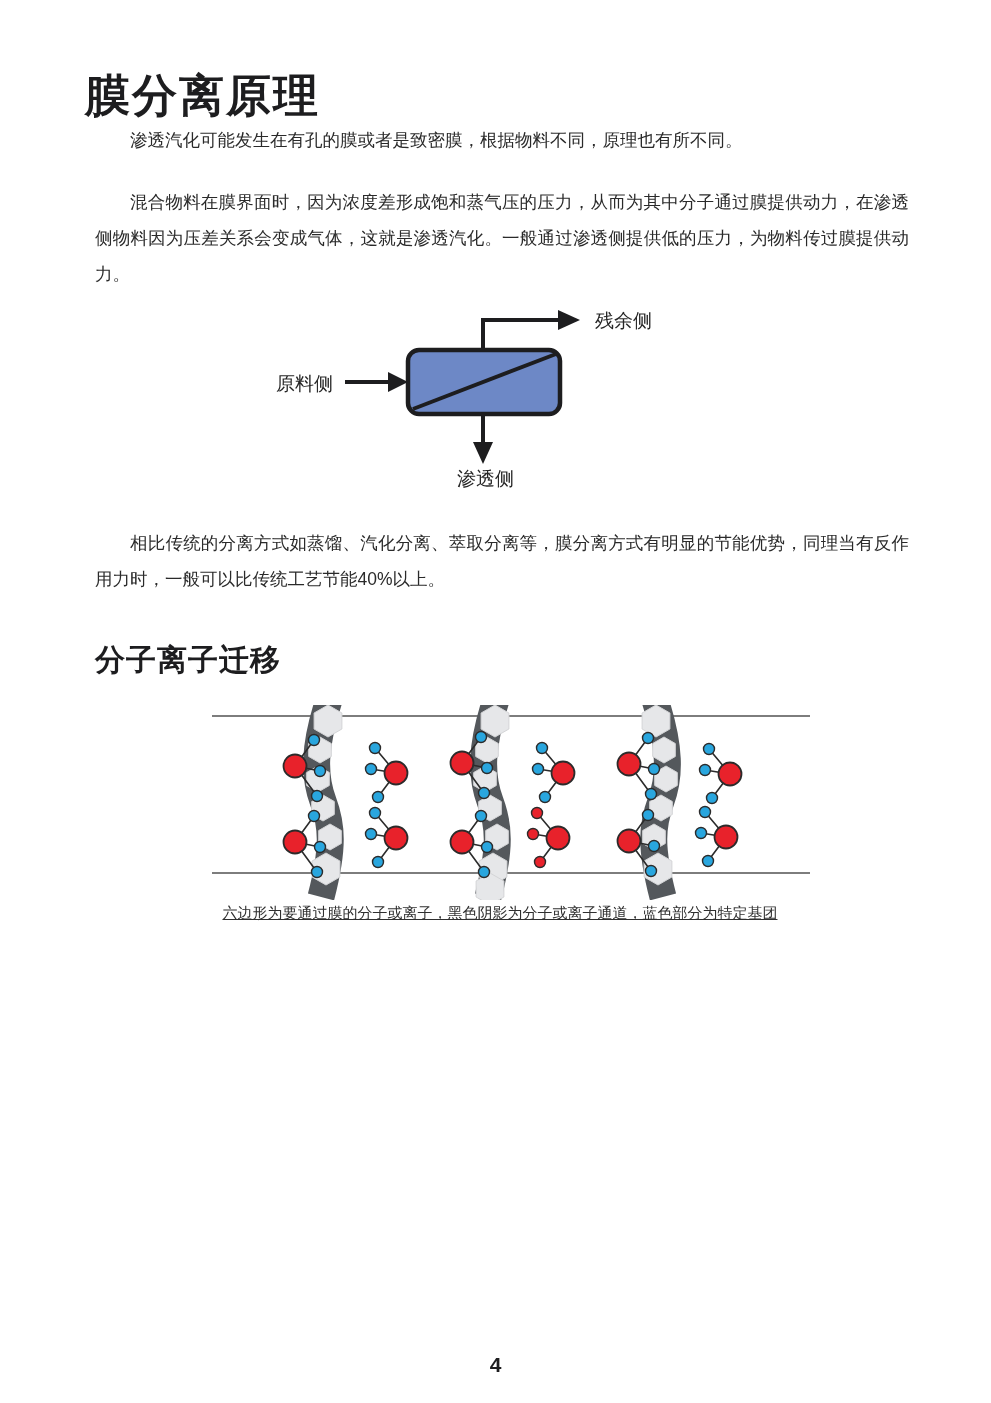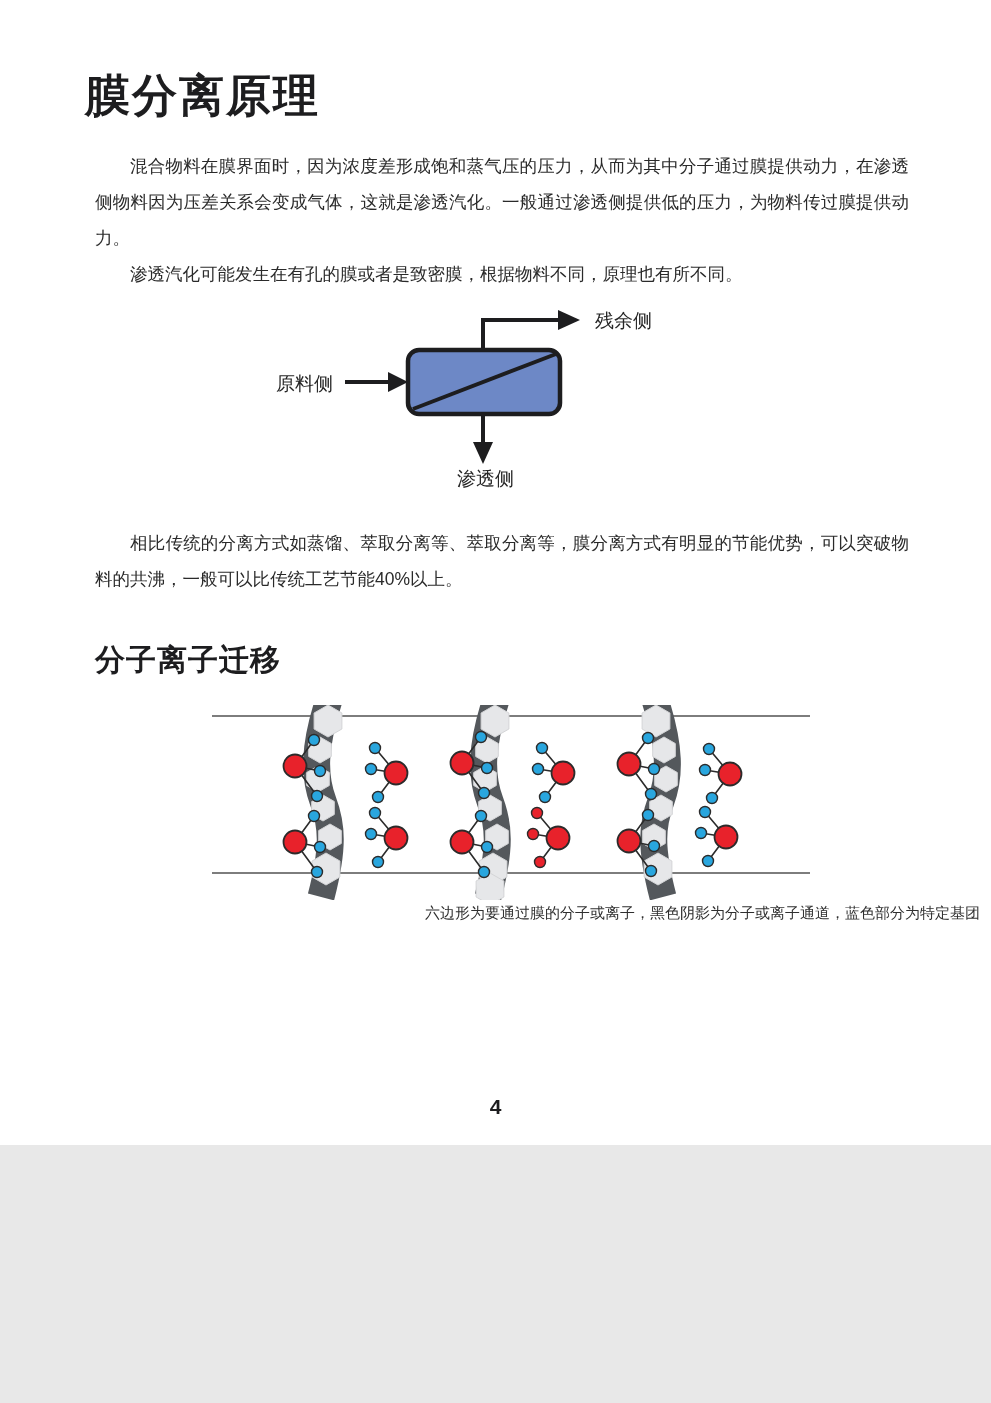--- a/index.html
+++ b/index.html
@@ -1,17 +1,17 @@
 <!DOCTYPE html>
 <html style="--membrane-box: #6d88c6; --ion-red: #e8222b; --group-blue: #29a6de; --channel-gray: #54585c; --hexagon-gray: #e6e7e9; --hexagon-edge: #d4d5d7; --rule-gray: #7d7d7d; --ink: #1d1d1f; --body-text: #2a2a2a;"><head>
 <meta charset="utf-8">
 <style>
   html,body { margin:0; padding:0; background:#e8e8e8; }
   .page {
-    width: 991px; height: 1145px;
+    width: 991px; height: 1403px;
     margin: 0 auto;
     background: #ffffff;
     position: relative;
     overflow: hidden;
     font-family: "Liberation Sans", "DejaVu Sans", sans-serif;
     color: var(--body-text, #2a2a2a);
   }
   h1.doc-title {
     margin: 70px 0 0 85px;
     font-size: 45px;
@@ -39,23 +39,24 @@
     text-align: justify;
     color: var(--body-text, #2a2a2a);
   }
   p.body.first { margin-top: 26px; }
   p.body.after-diagram { margin-top: 28px; }
   .diagram1-wrap { margin: 10px 0 0 250px; width: 460px; height: 195px; }
   .diagram2-wrap { margin: 26px 0 0 182px; width: 660px; height: 195px; }
   .fig-caption {
     margin: 4px 0 0 20px;
     width: 960px;
-    text-align: right;
+    text-align: center;
     font-size: 15px;
     color: #2f2f2f;
+    text-decoration: underline;
   }
   .page-number {
     position: absolute;
     left: 0; right: 0; bottom: 26px;
     text-align: center;
     font-size: 21px;
     font-weight: bold;
     color: var(--ink, #1d1d1f);
   }
   
@@ -73,22 +74,22 @@
   svg { display: block; }
 </style>
 </head>
 <body>
 
 <div class="page">
 
   <h1 class="doc-title">膜分离原理</h1>
 
 
+  <p class="body">渗透汽化可能发生在有孔的膜或者是致密膜，根据物料不同，原理也有所不同。</p>
   <p class="body first">混合物料在膜界面时，因为浓度差形成饱和蒸气压的压力，从而为其中分子通过膜提供动力，在渗透侧物料因为压差关系会变成气体，这就是渗透汽化。一般通过渗透侧提供低的压力，为物料传过膜提供动力。</p>
-  <p class="body">渗透汽化可能发生在有孔的膜或者是致密膜，根据物料不同，原理也有所不同。</p>
 
   <div class="diagram1-wrap">
     <svg width="460" height="195" viewBox="0 0 460 195">
 
       <text class="d1-label" x="26" y="88">原料侧</text>
       <line class="d1-stroke" x1="95" y1="80" x2="140" y2="80"></line>
       <polygon class="d1-head" points="138,70 138,90 158,80"></polygon>
 
       <rect class="d1-box" x="158" y="48" width="152" height="64" rx="11"></rect>
       <line class="d1-stroke" x1="163" y1="107" x2="306" y2="52"></line>
@@ -96,21 +97,21 @@
       <polyline class="d1-stroke" points="233,48 233,18 308,18"></polyline>
       <polygon class="d1-head" points="308,8 308,28 330,18"></polygon>
       <text class="d1-label" x="345" y="25">残余侧</text>
 
       <line class="d1-stroke" x1="233" y1="112" x2="233" y2="140"></line>
       <polygon class="d1-head" points="223,140 243,140 233,162"></polygon>
       <text class="d1-label" x="207" y="183">渗透侧</text>
     </svg>
   </div>
 
-  <p class="body after-diagram">相比传统的分离方式如蒸馏、萃取分离等、萃取分离等，膜分离方式有明显的节能优势，可以突破物料的共沸，一般可以比传统工艺节能40%以上。</p>
+  <p class="body after-diagram">相比传统的分离方式如蒸馏、汽化分离、萃取分离等，膜分离方式有明显的节能优势，同理当有反作用力时，一般可以比传统工艺节能40%以上。</p>
 
   <h2 class="sec-heading" id="sec2-heading">分子离子迁移</h2>
 
 
   <div class="diagram2-wrap">
     <svg width="660" height="195" viewBox="0 0 660 195" style="color:#29a6de">
       <defs>
         <polygon id="hexS" points="0,-13 11.3,-6.5 11.3,6.5 0,13 -11.3,6.5 -11.3,-6.5" class="hex"></polygon>
         <polygon id="hexL" points="0,-16 13.9,-8 13.9,8 0,16 -13.9,8 -13.9,-8" class="hex"></polygon>
         <g id="band">

